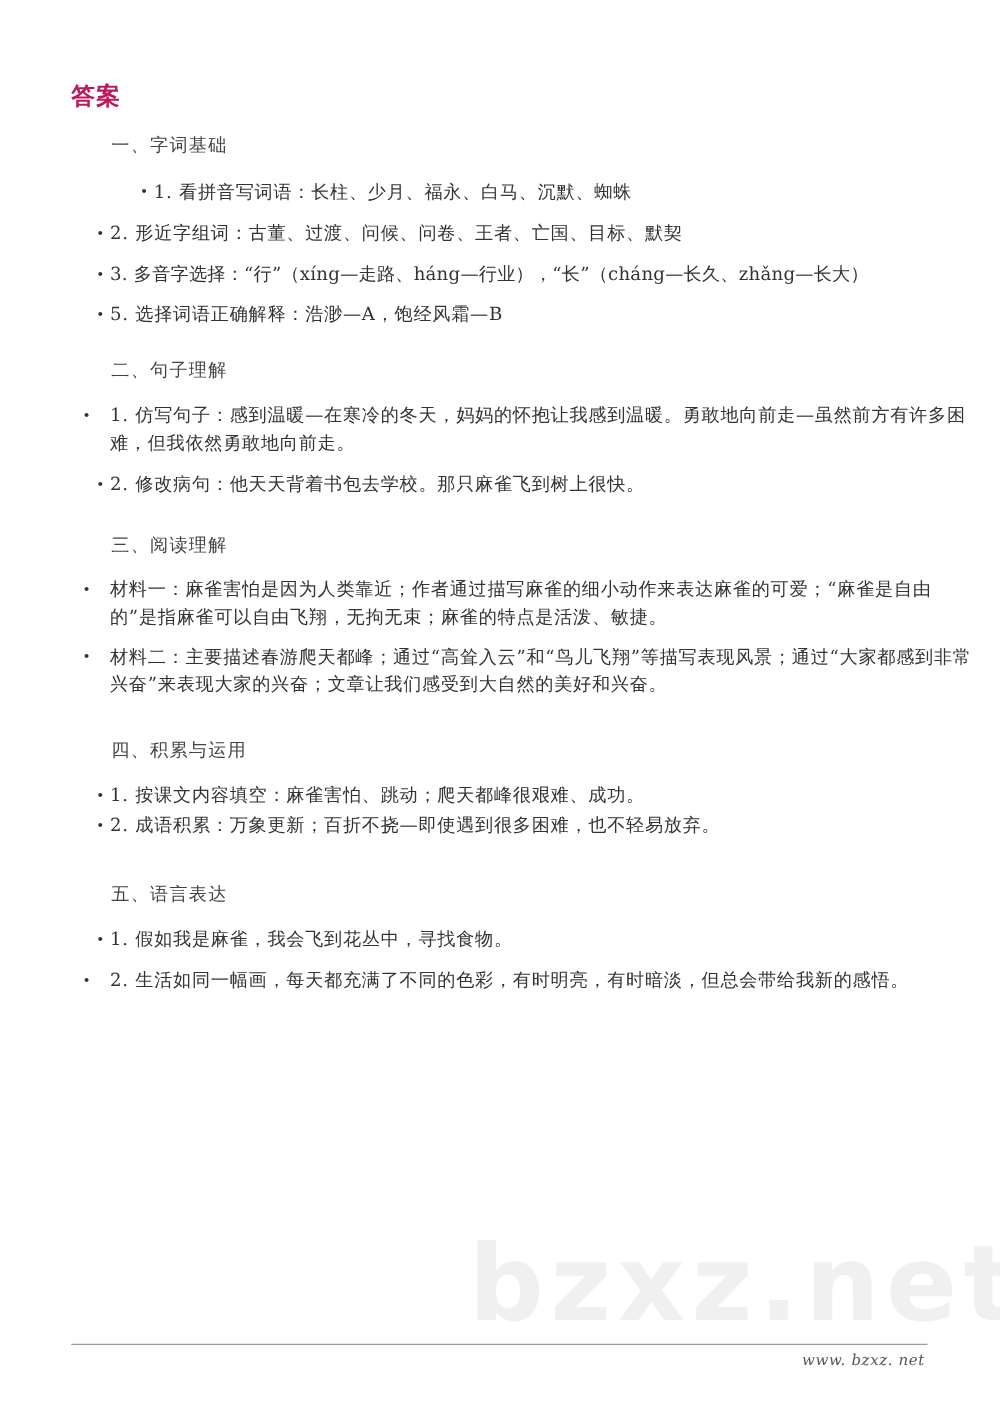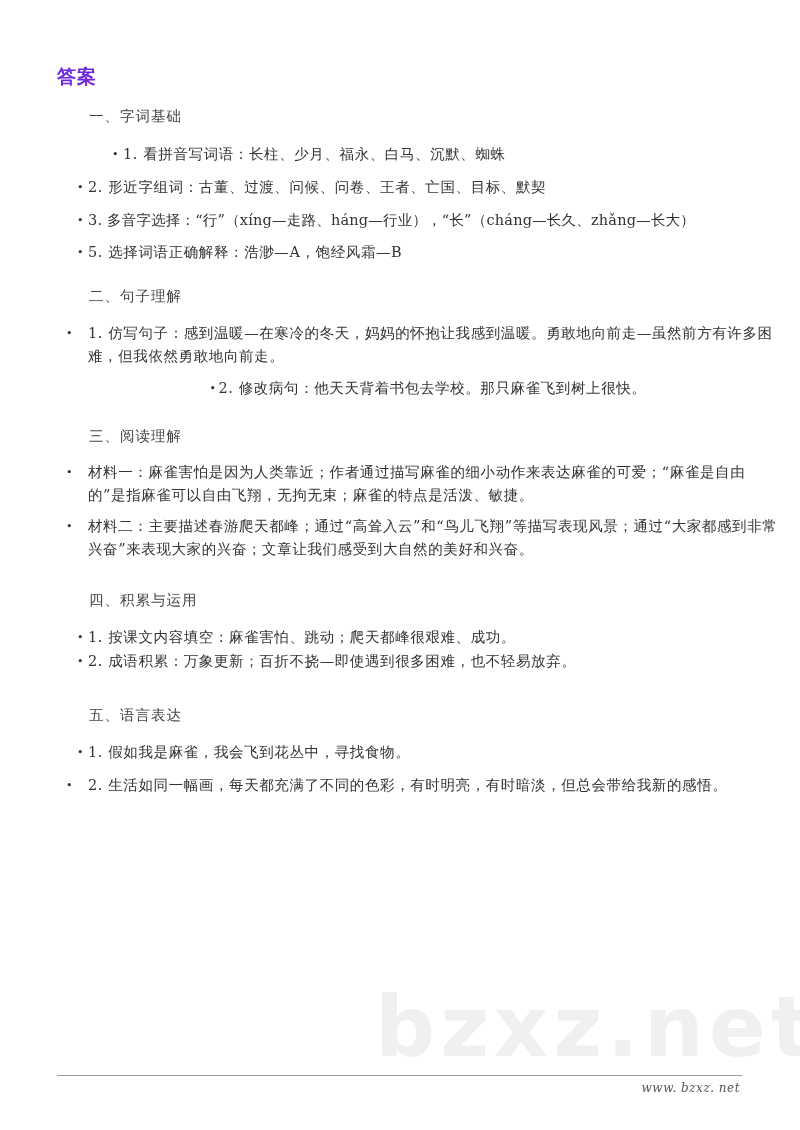--- a/index.html
+++ b/index.html
@@ -15,21 +15,21 @@
     font-family: "DejaVu Serif", "Liberation Serif", serif;
     color: #333333;
   }
   .page-title {
     position: absolute;
     left: 57px;
     top: 64px;
     font-family: "DejaVu Sans", "Liberation Sans", sans-serif;
     font-size: 19px;
     font-weight: bold;
-    color: #6d28d9;
+    color: #be185d;
     letter-spacing: 1px;
   }
   .content {
     position: absolute;
     left: 0;
     top: 0;
     width: 800px;
   }
   .section-title {
     position: absolute;
@@ -110,21 +110,21 @@
     <span class="bullet">•</span><span class="text">3. 多音字选择：“行”（xíng—走路、háng—行业），“长”（cháng—长久、zhǎng—长大）</span>
   </div>
   <div class="item" style="top:241px;">
     <span class="bullet">•</span><span class="text">5. 选择词语正确解释：浩渺—A，饱经风霜—B</span>
   </div>
 
   <div class="section-title" style="top:287px;">二、句子理解</div>
   <div class="item wrap" style="top:322px; width:695px;">
     <span class="bullet">•</span><span class="text">1. 仿写句子：感到温暖—在寒冷的冬天，妈妈的怀抱让我感到温暖。勇敢地向前走—虽然前方有许多困难，但我依然勇敢地向前走。</span>
   </div>
-  <div class="item" style="top:377px;text-align:center;">
+  <div class="item" style="top:377px;">
     <span class="bullet">•</span><span class="text">2. 修改病句：他天天背着书包去学校。那只麻雀飞到树上很快。</span>
   </div>
 
   <div class="section-title" style="top:427px;">三、阅读理解</div>
   <div class="item wrap" style="top:461px; width:695px;">
     <span class="bullet">•</span><span class="text">材料一：麻雀害怕是因为人类靠近；作者通过描写麻雀的细小动作来表达麻雀的可爱；“麻雀是自由的”是指麻雀可以自由飞翔，无拘无束；麻雀的特点是活泼、敏捷。</span>
   </div>
   <div class="item wrap" style="top:515px; width:695px;">
     <span class="bullet">•</span><span class="text">材料二：主要描述春游爬天都峰；通过“高耸入云”和“鸟儿飞翔”等描写表现风景；通过“大家都感到非常兴奋”来表现大家的兴奋；文章让我们感受到大自然的美好和兴奋。</span>
   </div>

